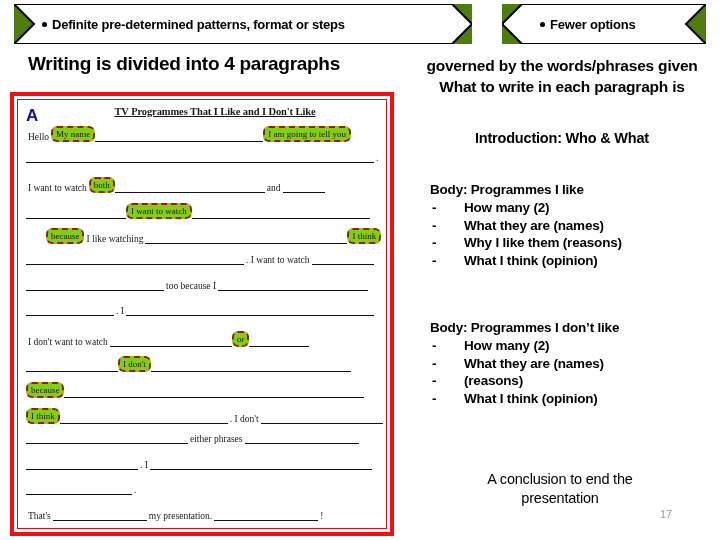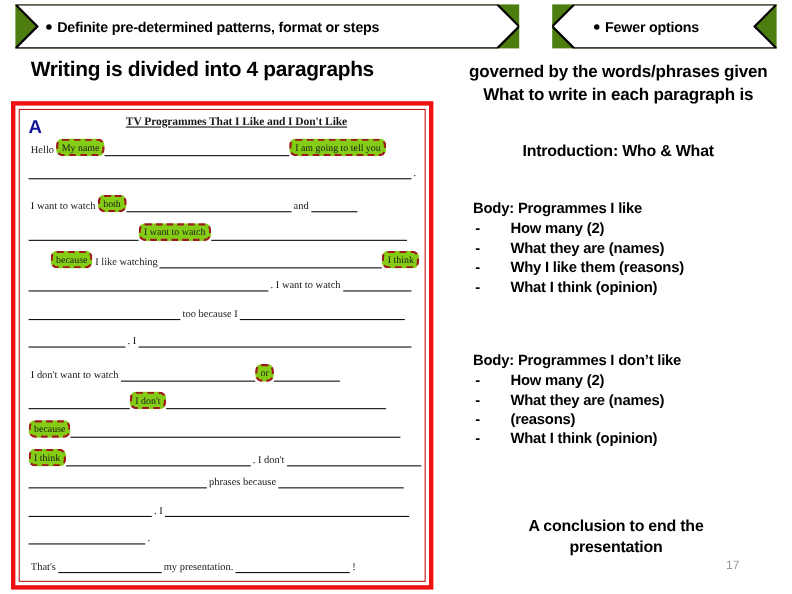--- a/index.html
+++ b/index.html
@@ -206,21 +206,21 @@
   }
   .body-list li.cont { padding-left: 34px; }
 
   #conclusion {
     position: absolute;
     left: 420px;
     top: 470px;
     width: 280px;
     text-align: center;
     font-size: 14.5px;
-    font-weight: bold;
+    font-weight: normal;
     line-height: 19px;
     letter-spacing: -0.2px;
   }
   #page-number {
     position: absolute;
     left: 660px;
     top: 508px;
     font-size: 11px;
     color: #9a9a9a;
     font-weight: normal;
@@ -267,21 +267,21 @@
         <div class="ws-line" style="top: 77.2px;"><span class="txt">I want to watch</span><span class="cue">both</span><span class="rule" style="width: 150px;"></span><span class="txt">and</span><span class="rule" style="width: 42px;"></span></div>
         <div class="ws-line" style="top: 102.8px;"><span class="rule" style="width: 100px;"></span><span class="cue">I want to watch</span><span class="rule" style="width: 178px;"></span></div>
         <div class="ws-line" style="top: 128.4px; margin-left: 20px;"><span class="cue">because</span><span class="txt">I like watching</span><span class="rule" style="width: 202px;"></span><span class="cue">I think</span></div>
         <div class="ws-line" style="top: 154px;"><span class="rule" style="width: 218px;"></span><span class="txt">. I want to watch</span><span class="rule" style="width: 62px;"></span></div>
         <div class="ws-line" style="top: 179.6px;"><span class="rule" style="width: 138px;"></span><span class="txt">too because I</span><span class="rule" style="width: 150px;"></span></div>
         <div class="ws-line" style="top: 205.2px;"><span class="rule" style="width: 88px;"></span><span class="txt">. I</span><span class="rule" style="width: 248px;"></span></div>
         <div class="ws-line" style="top: 230.8px;"><span class="txt">I don't want to watch</span><span class="rule" style="width: 122px;"></span><span class="cue">or</span><span class="rule" style="width: 60px;"></span></div>
         <div class="ws-line" style="top: 256.4px;"><span class="rule" style="width: 92px;"></span><span class="cue">I don't</span><span class="rule" style="width: 200px;"></span></div>
         <div class="ws-line" style="top: 282px;"><span class="cue">because</span><span class="rule" style="width: 300px;"></span></div>
         <div class="ws-line" style="top: 307.6px;"><span class="cue">I think</span><span class="rule" style="width: 168px;"></span><span class="txt">. I don't</span><span class="rule" style="width: 122px;"></span></div>
-        <div class="ws-line" style="top: 333.2px;"><span class="rule" style="width: 162px;"></span><span class="txt">phrases because</span><span class="rule" style="width: 114px;"></span></div>
+        <div class="ws-line" style="top: 333.2px;"><span class="rule" style="width: 162px;"></span><span class="txt">either phrases</span><span class="rule" style="width: 114px;"></span></div>
         <div class="ws-line" style="top: 358.8px;"><span class="rule" style="width: 112px;"></span><span class="txt">. I</span><span class="rule" style="width: 222px;"></span></div>
         <div class="ws-line" style="top: 384.4px;"><span class="rule" style="width: 106px;"></span><span class="txt">.</span></div>
         <div class="ws-line" style="top: 410px;"><span class="txt">That's</span><span class="rule" style="width: 94px;"></span><span class="txt">my presentation.</span><span class="rule" style="width: 104px;"></span><span class="txt">!</span></div>
       </div>
   </div>
 </div>
 
 <div id="intro-heading">Introduction: Who &amp; What</div>
 
 <div class="body-block" id="body-like">

